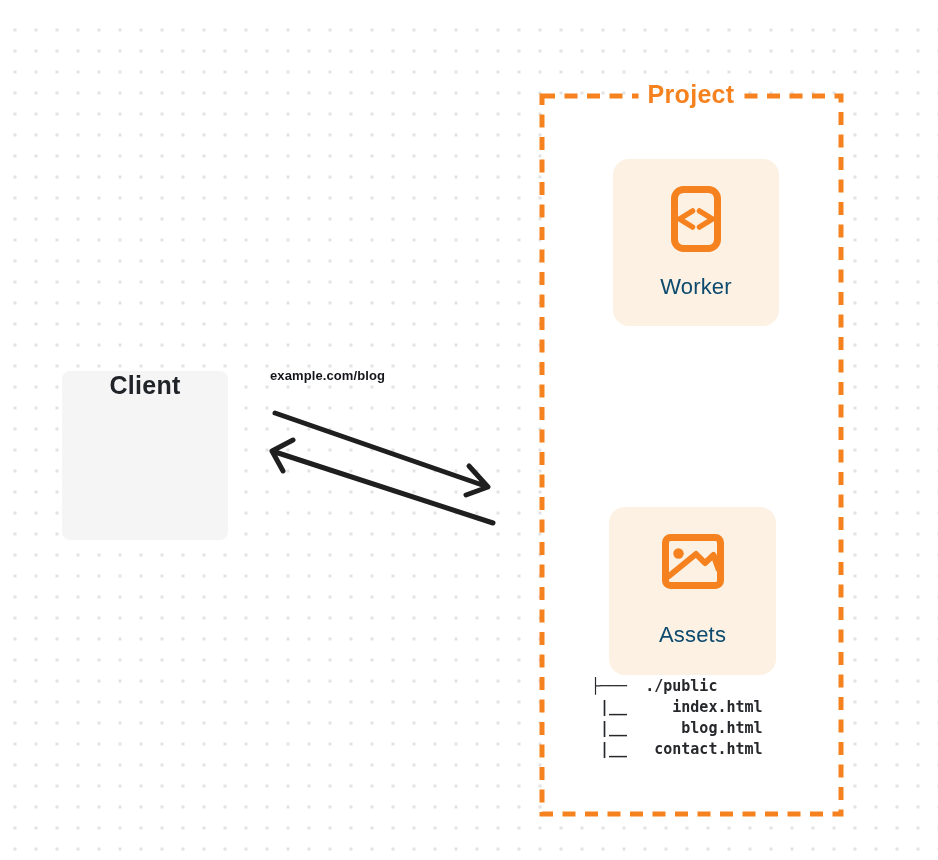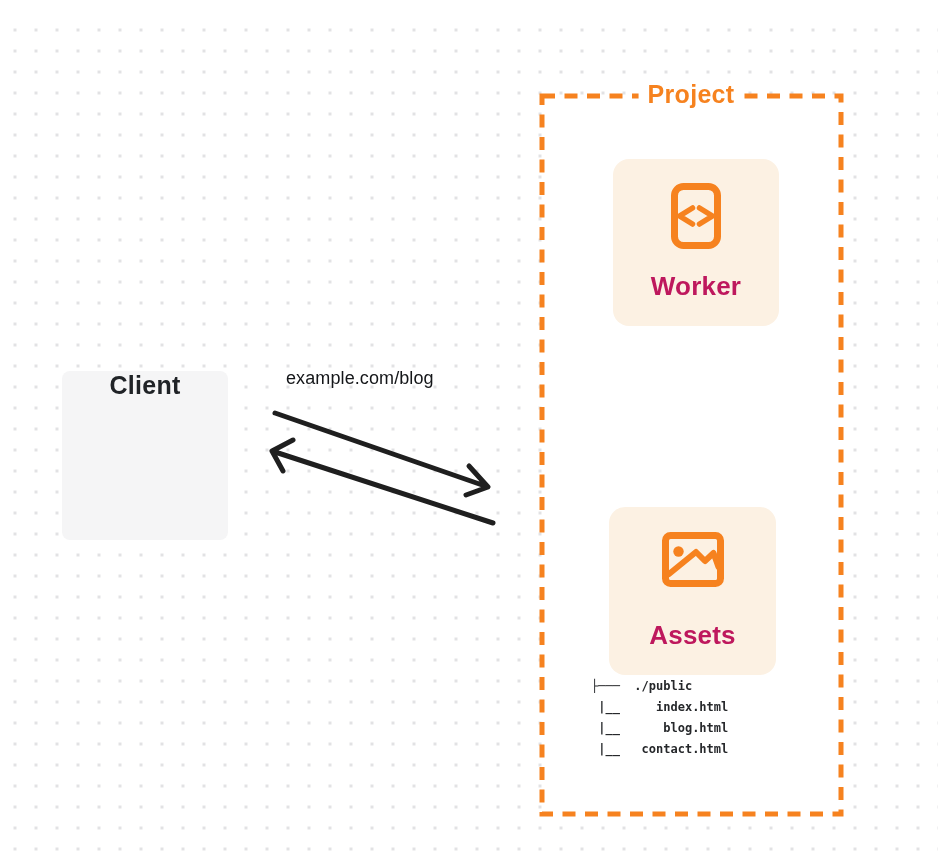--- a/index.html
+++ b/index.html
@@ -44,23 +44,23 @@
     border-radius: 16px;
     display: flex;
     flex-direction: column;
     align-items: center;
     justify-content: center;
   }
   .card-worker { left: 613px; top: 131px; width: 166px; height: 167px; gap: 22px; }
   .card-assets { left: 609px; top: 479px; width: 167px; height: 168px; gap: 33px; }
 
   .card-label {
-    font-weight: 700;
-    font-size: 26px;
-    color: #be185d;
+    font-weight: 400;
+    font-size: 22px;
+    color: #0c4a6e;
     letter-spacing: 0.2px;
   }
 
   .client-box {
     position: absolute;
     left: 62px; top: 343px;
     width: 166px; height: 169px;
     background: #F5F5F6;
     border-radius: 8px;
     display: flex;
@@ -68,34 +68,34 @@
   }
   .client-label {
     font-weight: 700;
     font-size: 25px;
     color: #202327;
     letter-spacing: 0.3px;
   }
 
   .request-label {
     position: absolute;
-    left: 286px; top: 340px;
-    font-weight: 400;
-    font-size: 18px;
+    left: 270px; top: 340px;
+    font-weight: 700;
+    font-size: 13px;
     color: #141619;
     letter-spacing: 0.1px;
     white-space: nowrap;
   }
 
   .file-tree {
     position: absolute;
     left: 591px; top: 648px;
     margin: 0;
     font-family: "DejaVu Sans Mono", monospace;
-    font-size: 12px;
+    font-size: 15px;
     line-height: 21px;
     font-weight: 700;
     color: #26282B;
     white-space: pre;
   }
 
   .icon-svg { display: block; }
 </style>
 </head>
 <body>

